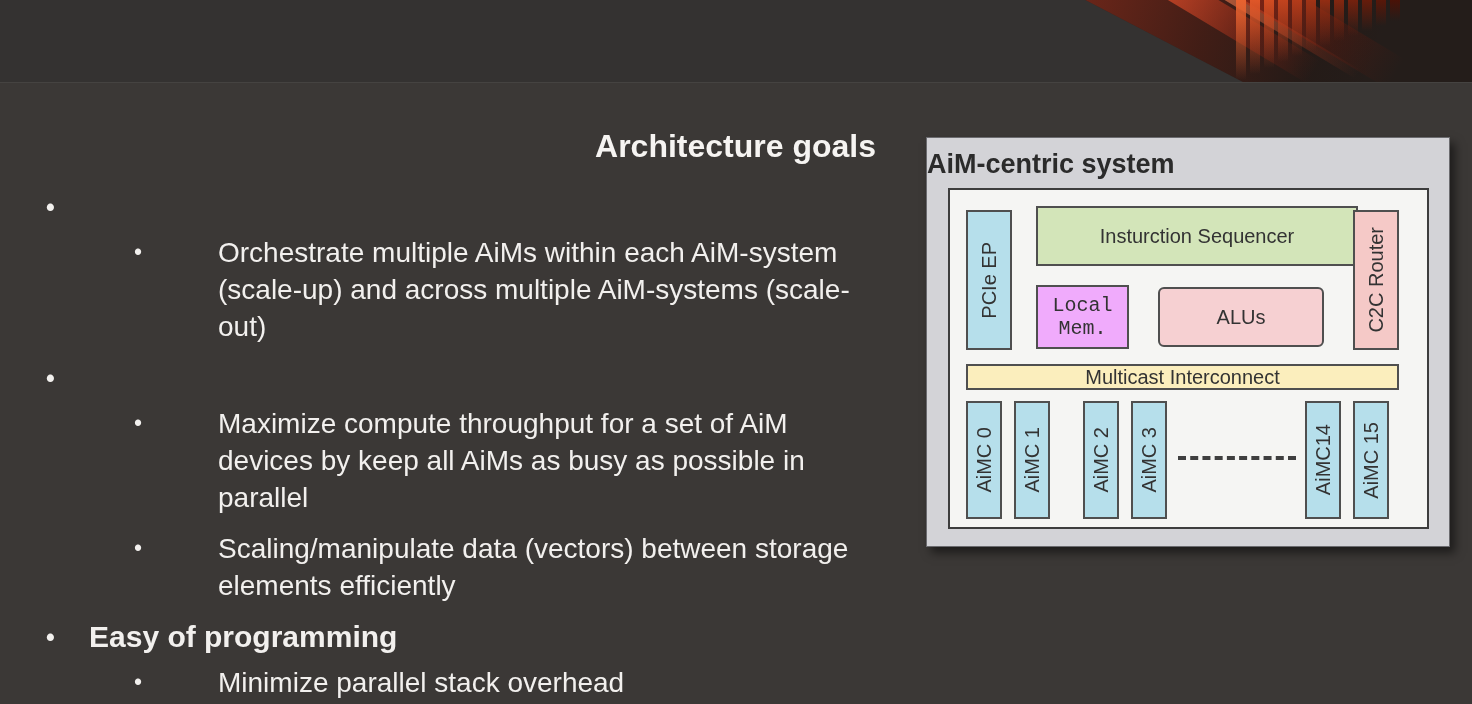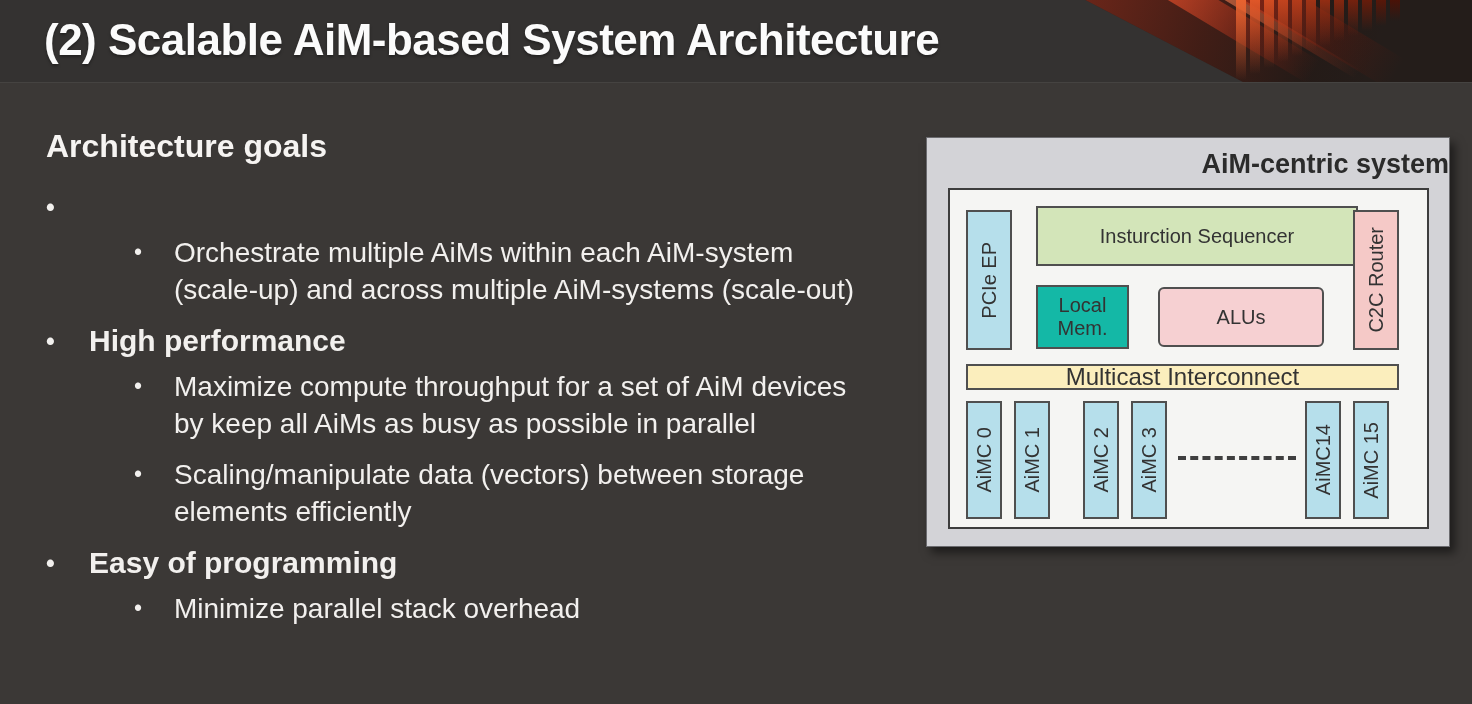--- a/index.html
+++ b/index.html
@@ -48,57 +48,57 @@
   .bars span:nth-child(12) { height:21px; background:linear-gradient(#4a1207,rgba(28,6,2,0)); }
   .slide-title {
     position:absolute; left:44px; top:0; height:82px; line-height:80px;
     font-size:44px; font-weight:bold; color:#fbfbfb; z-index:1;
     letter-spacing:-0.5px; white-space:nowrap;
     text-shadow:0 2px 3px rgba(0,0,0,0.35);
   }
 
   
   .goals { position:absolute; left:46px; top:126px; width:830px; color:#f2f0ee; }
-  .goals h2 { margin:0 0 22px 0; font-size:32px; line-height:40px; font-weight:bold; color:#f6f4f2; }
+  .goals h2 { margin:0 0 22px 0; font-size:32px; line-height:40px; font-weight:bold; color:#f6f4f2;text-align:right; }
   .l1 { display:flex; margin:0 0 8px 0; font-size:30px; line-height:38px; font-weight:bold; }
   .l1 .dot { width:43px; flex:0 0 43px; font-size:25px; }
   .l2 { display:flex; margin:0 0 14px 88px; font-size:28px; line-height:37px; font-weight:normal; }
   .l2 .dot { width:40px; flex:0 0 40px; font-size:23px; }
-  .l2 .sub-text { width:700px; }
+  .l2 .sub-text { width:700px;margin-left:44px; }
 
   
   .panel {
     position:absolute; left:926px; top:137px; width:524px; height:410px;
     background:var(--panel_bg,#d3d3d7);
     border:1px solid #6b6b6f;
     box-shadow:5px 6px 9px rgba(0,0,0,0.5);
     box-sizing:border-box;
   }
   .panel-title {
     position:absolute; left:0; top:11px; width:100%;
-    text-align:right; font-size:27px; font-weight:bold; color:#2b2b2b;
+    text-align:left; font-size:27px; font-weight:bold; color:#2b2b2b;
   }
   .inner {
     position:absolute; left:21px; top:50px; width:481px; height:341px;
     background:var(--inner_bg,#f5f5f3);
     border:2px solid #3d3d3d; box-sizing:border-box;
   }
   .blk {
     position:absolute; box-sizing:border-box;
     border:2px solid #4f4f4f; color:#333;
     display:flex; align-items:center; justify-content:center;
     text-align:center; font-size:20px;
   }
   .vtext { writing-mode:vertical-rl; transform:rotate(180deg); white-space:nowrap; }
   .b-pcie  { left:16px;  top:20px;  width:46px;  height:140px; background:var(--blue,#b6dfeb); }
   .b-seq   { left:86px;  top:16px;  width:322px; height:60px;  background:var(--green,#d3e5b9); }
-  .b-local { left:86px;  top:95px;  width:93px;  height:64px;  background:#14b8a6; line-height:1.15; padding:0 8px; }
+  .b-local { left:86px;  top:95px;  width:93px;  height:64px;  background:#f0abfc; line-height:1.15; padding:0 8px;font-family:Liberation Mono, monospace; }
   .b-alus  { left:208px; top:97px;  width:166px; height:60px;  background:var(--pink,#f6d0d2);border-radius:6px; }
   .b-c2c   { left:403px; top:20px;  width:46px;  height:140px; background:var(--salmon,#f5c9c7); }
-  .b-multi { left:16px;  top:174px; width:433px; height:26px;  background:var(--yellow,#fbeebd); border-width:2px; font-size:24px; }
+  .b-multi { left:16px;  top:174px; width:433px; height:26px;  background:var(--yellow,#fbeebd); border-width:2px; font-size:20px; }
   .b-aimc  { top:211px; width:36px; height:118px; background:var(--blue,#b6dfeb); }
   .a0 { left:16px; }  .a1 { left:64px; }  .a2 { left:133px; } .a3 { left:181px; }
   .a14 { left:355px; } .a15 { left:403px; }
   .dash-line {
     position:absolute; left:228px; top:266px; width:118px; height:0;
     border-top:4px dashed #3f3f3f;
   }
 </style>
 </head>
 <body>
@@ -116,37 +116,35 @@
         <span></span>
         <span></span>
         <span></span>
         <span></span>
         <span></span>
         <span></span>
         <span></span>
         <span></span>
     </div>
   </div>
-  <div class="slide-title">(2) Scalable AiM-based System Architecture</div>
 </div>
 
 <div class="goals">
   <h2>Architecture goals</h2>
 
   <div class="l1">
     <span class="dot">•</span>
   </div>
   <div class="l2">
     <span class="dot">•</span>
     <span class="sub-text">Orchestrate multiple AiMs within each AiM-system (scale-up) and across multiple AiM-systems (scale-out)</span>
   </div>
 
   <div class="l1">
     <span class="dot">•</span>
-    <span>High performance</span>
   </div>
   <div class="l2">
     <span class="dot">•</span>
     <span class="sub-text">Maximize compute throughput for a set of AiM devices by keep all AiMs as busy as possible in parallel</span>
   </div>
   <div class="l2">
     <span class="dot">•</span>
     <span class="sub-text">Scaling/manipulate data (vectors) between storage elements efficiently</span>
   </div>
 

